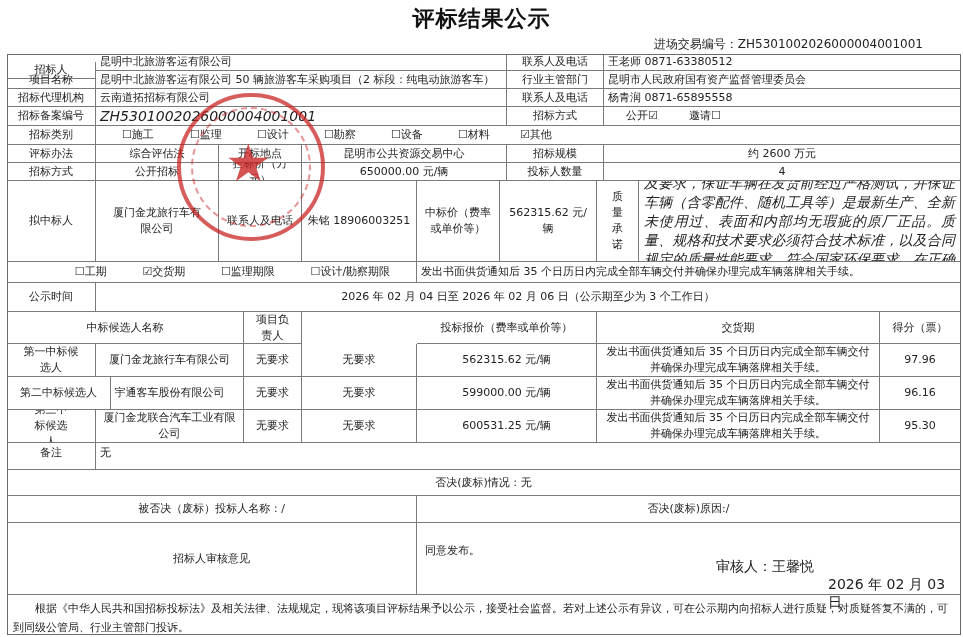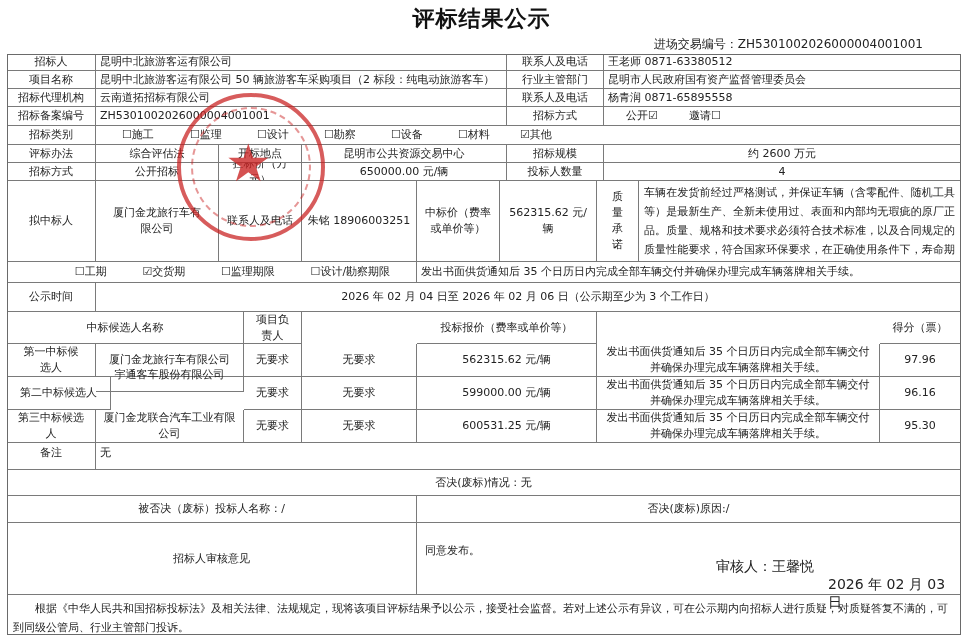--- a/index.html
+++ b/index.html
@@ -10,40 +10,40 @@
            font-size: 22px; letter-spacing: 1px; color: #111; }
   .txn-no { position: absolute; right: 40px; top: 36px; font-size: 12px; color: #222; text-align: right; }
   .grid { position: absolute; left: 7px; top: 54px; width: 954px; height: 581px; }
   .cell { position: absolute; box-sizing: border-box; border-right: 1px solid #7a7a7a;
           border-bottom: 1px solid #7a7a7a; font-size: 11px; display: flex;
           align-items: center; justify-content: center; text-align: center;
           line-height: 16px; padding: 0 4px; overflow: hidden; }
   .cell.left { justify-content: flex-start; text-align: left; }
   .frame { position: absolute; left: 7px; top: 54px; width: 954px; height: 581px;
            box-sizing: border-box; border: 1px solid #6a6a6a; pointer-events: none; }
-  .small { font-size: 11px; }
+  .small { font-size: 14px; font-style: italic; }
   .para { display: block; text-align: left; padding: 4px 6px; line-height: 19px; }
   .stamp { position: absolute; left: 177px; top: 93px; width: 148px; height: 148px;
            border-radius: 50%; border: 4px solid rgba(200,30,30,0.85);
            box-sizing: border-box; pointer-events: none; opacity: 0.85; }
   .stamp .star { position: absolute; left: 44px; top: 36px; font-size: 52px;
                  color: rgba(200,30,30,0.9); line-height: 60px; }
   .stamp .ring { position: absolute; left: 10px; top: 10px; right: 10px; bottom: 10px;
                  border-radius: 50%; border: 2px dashed rgba(200,30,30,0.55); }
   .audit { position: absolute; font-size: 14px; }
 </style>
 </head>
 <body>
 
 <div class="title">评标结果公示</div>
 <div class="txn-no">进场交易编号：ZH5301002026000004001001</div>
 
 <div class="grid">
 
-  <div class="cell" style="left:0;top:0;width:89px;height:17px">招标人</div>
+  <div class="cell" style="left:0;top:8px;width:89px;height:17px">招标人</div>
   <div class="cell left" style="left:89px;top:0;width:411px;height:17px">昆明中北旅游客运有限公司</div>
   <div class="cell" style="left:500px;top:0;width:97px;height:17px">联系人及电话</div>
   <div class="cell left" style="left:597px;top:0;width:357px;height:17px">王老师 0871-63380512</div>
 
   <div class="cell" style="left:0;top:17px;width:89px;height:18px">项目名称</div>
   <div class="cell left" style="left:89px;top:17px;width:411px;height:18px">昆明中北旅游客运有限公司 50 辆旅游客车采购项目（2 标段：纯电动旅游客车）</div>
   <div class="cell" style="left:500px;top:17px;width:97px;height:18px">行业主管部门</div>
   <div class="cell left" style="left:597px;top:17px;width:357px;height:18px">昆明市人民政府国有资产监督管理委员会</div>
 
   <div class="cell" style="left:0;top:35px;width:89px;height:18px">招标代理机构</div>
@@ -100,39 +100,40 @@
     <span>☐设计/勘察期限</span>
   </div>
   <div class="cell left" style="left:410px;top:208px;width:544px;height:21px">发出书面供货通知后 35 个日历日内完成全部车辆交付并确保办理完成车辆落牌相关手续。</div>
 
   <div class="cell" style="left:0;top:229px;width:89px;height:29px">公示时间</div>
   <div class="cell" style="left:89px;top:229px;width:865px;height:29px">2026 年 02 月 04 日至 2026 年 02 月 06 日（公示期至少为 3 个工作日）</div>
 
   <div class="cell" style="left:0;top:258px;width:237px;height:32px">中标候选人名称</div>
   <div class="cell" style="left:237px;top:258px;width:58px;height:32px;padding:0 10px">项目负责人</div>
   <div class="cell" style="left:410px;top:258px;width:180px;height:32px">投标报价（费率或单价等）</div>
+  <div class="cell" style="left:590px;top:258px;width:283px;height:32px">交货期</div>
   <div class="cell" style="left:873px;top:258px;width:81px;height:32px">得分（票）</div>
 
   <div class="cell" style="left:0;top:290px;width:89px;height:33px;padding:0 16px">第一中标候选人</div>
   <div class="cell" style="left:89px;top:290px;width:148px;height:33px">厦门金龙旅行车有限公司</div>
   <div class="cell" style="left:237px;top:290px;width:58px;height:33px">无要求</div>
   <div class="cell" style="left:295px;top:290px;width:115px;height:33px">无要求</div>
   <div class="cell" style="left:410px;top:290px;width:180px;height:33px">562315.62 元/辆</div>
   <div class="cell" style="left:590px;top:290px;width:283px;height:33px;padding:0 8px">发出书面供货通知后 35 个日历日内完成全部车辆交付并确保办理完成车辆落牌相关手续。</div>
   <div class="cell" style="left:873px;top:290px;width:81px;height:33px">97.96</div>
 
   <div class="cell" style="left:0;top:323px;width:104px;height:33px;padding:0 10px">第二中标候选人</div>
-  <div class="cell" style="left:89px;top:305px;width:148px;height:33px">宇通客车股份有限公司</div>
+  <div class="cell" style="left:89px;top:323px;width:148px;height:33px">宇通客车股份有限公司</div>
   <div class="cell" style="left:237px;top:323px;width:58px;height:33px">无要求</div>
   <div class="cell" style="left:295px;top:323px;width:115px;height:33px">无要求</div>
   <div class="cell" style="left:410px;top:323px;width:180px;height:33px">599000.00 元/辆</div>
   <div class="cell" style="left:590px;top:323px;width:283px;height:33px;padding:0 8px">发出书面供货通知后 35 个日历日内完成全部车辆交付并确保办理完成车辆落牌相关手续。</div>
   <div class="cell" style="left:873px;top:323px;width:81px;height:33px">96.16</div>
 
-  <div class="cell" style="left:0;top:356px;width:89px;height:33px;padding:0 10px">第三中标候选人</div>
+  <div class="cell" style="left:0;top:356px;width:89px;height:33px;padding:0 26px">第三中标候选人</div>
   <div class="cell" style="left:89px;top:356px;width:148px;height:33px;padding:0 6px">厦门金龙联合汽车工业有限公司</div>
   <div class="cell" style="left:237px;top:356px;width:58px;height:33px">无要求</div>
   <div class="cell" style="left:295px;top:356px;width:115px;height:33px">无要求</div>
   <div class="cell" style="left:410px;top:356px;width:180px;height:33px">600531.25 元/辆</div>
   <div class="cell" style="left:590px;top:356px;width:283px;height:33px;padding:0 8px">发出书面供货通知后 35 个日历日内完成全部车辆交付并确保办理完成车辆落牌相关手续。</div>
   <div class="cell" style="left:873px;top:356px;width:81px;height:33px">95.30</div>
 
   <div class="cell" style="left:0;top:389px;width:89px;height:27px;align-items:flex-start;padding-top:2px">备注</div>
   <div class="cell left" style="left:89px;top:389px;width:865px;height:27px;align-items:flex-start;padding-top:2px">无</div>
 

